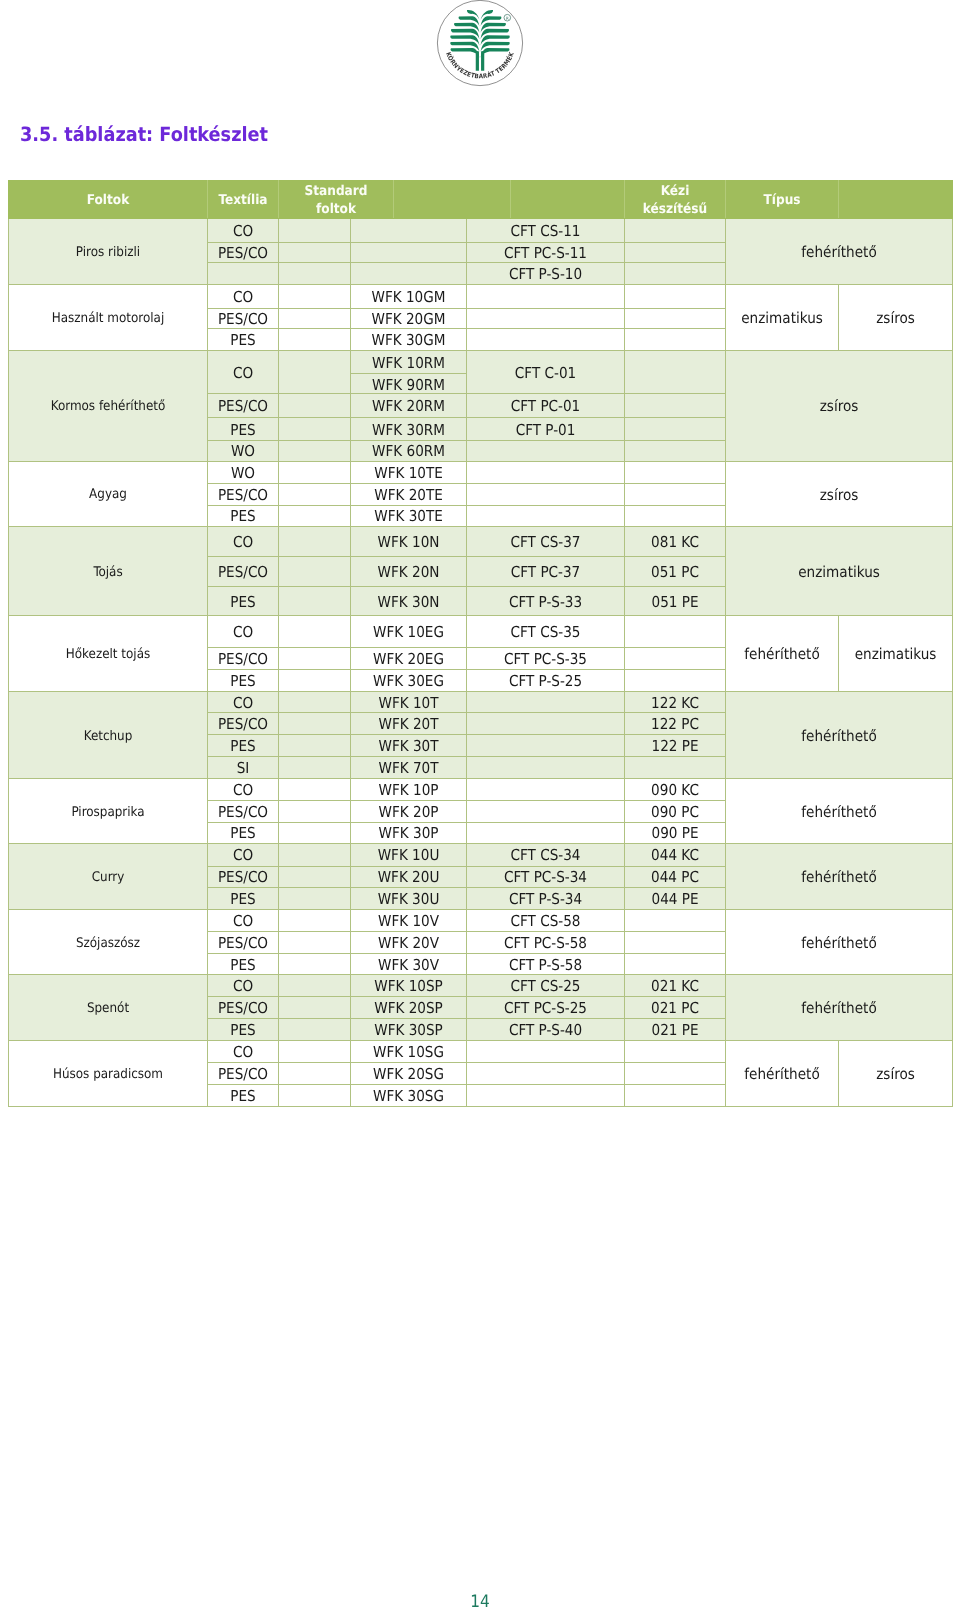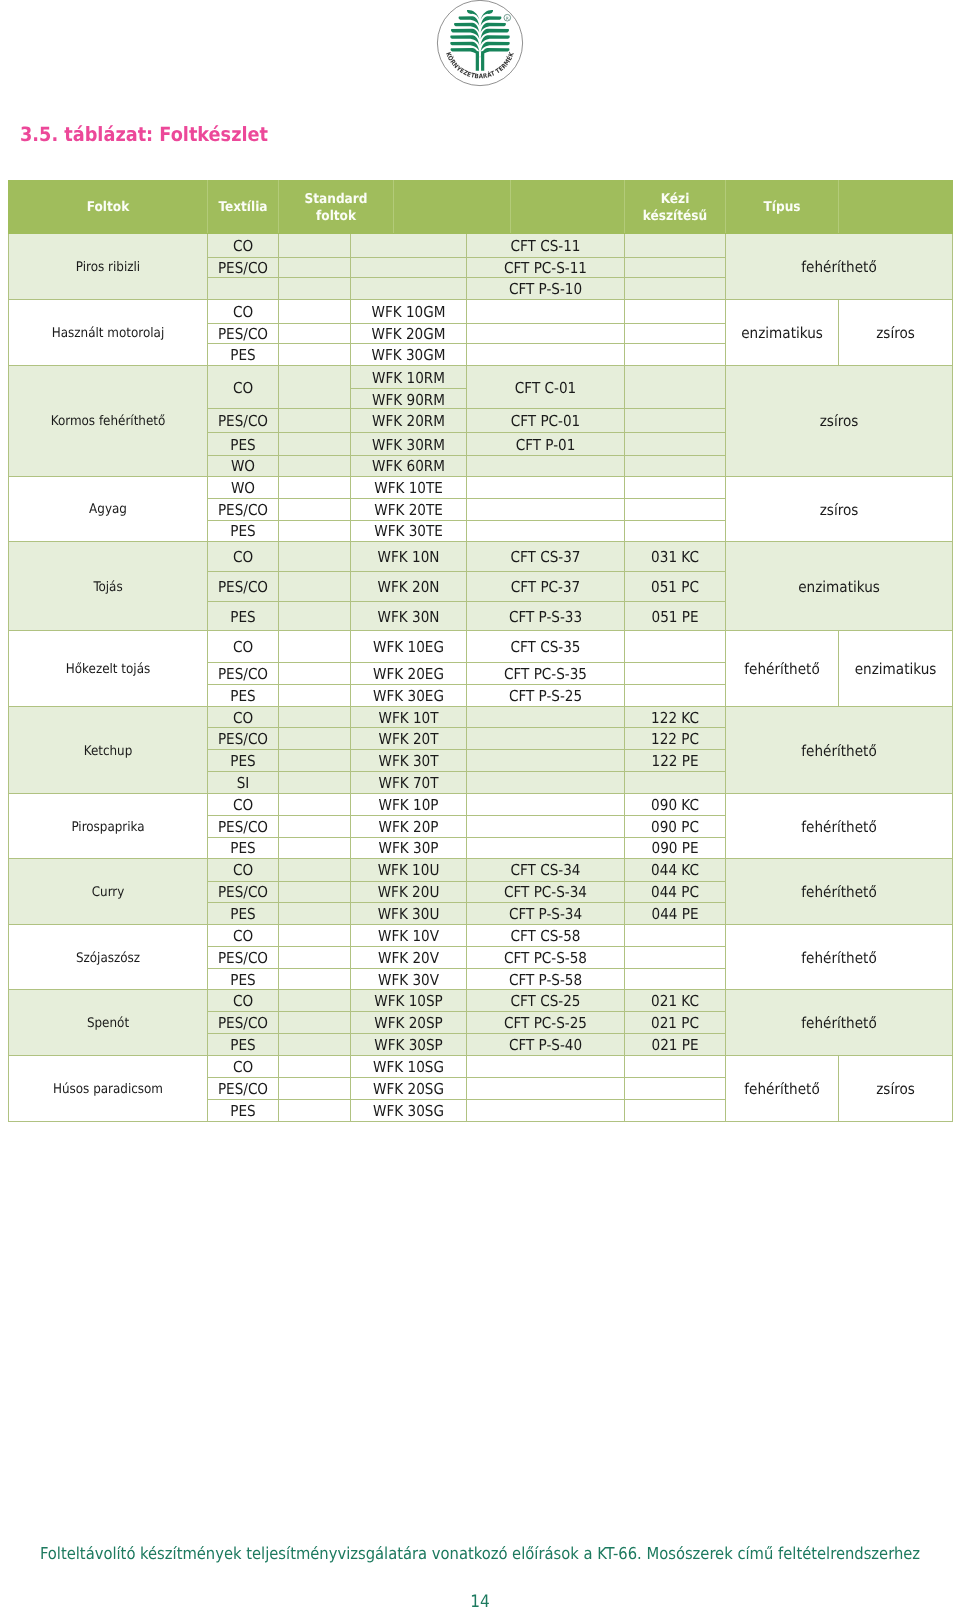--- a/index.html
+++ b/index.html
@@ -25,21 +25,21 @@
     width: 96px;
     height: 96px;
   }
   
   .doc-title {
     position: absolute;
     left: 20px;
     top: 111.6px;
     font-size: 19.7px;
     font-weight: bold;
-    color: #ec4899;
+    color: #6d28d9;
     line-height: 1;
   }
   
   .stain-table {
     position: absolute;
     left: 8px;
     top: 180px;
     width: 944px;
     border-collapse: collapse;
     table-layout: fixed;
@@ -159,21 +159,21 @@
       <col class="col3" style="width:72px">
       <col class="col4" style="width:43px">
       <col class="col5" style="width:73px">
       <col class="col6" style="width:44px">
       <col class="col7" style="width:114px">
       <col class="col8" style="width:101px">
       <col class="col9" style="width:113px">
       <col class="col10" style="width:114px">
     </colgroup>
     <thead>
-      <tr class="hdr" style="height:53px">
+      <tr class="hdr" style="height:38px">
         <th class="th-stain">Foltok</th>
         <th class="th-tex">Textília</th>
         <th class="th-std" colspan="2">Standard
 foltok</th>
         <th class="th-blank" colspan="2"></th>
         <th class="th-blank"></th>
         <th class="th-kezi">Kézi
 készítésű</th>
         <th class="th-tipus">Típus</th>
         <th class="th-blank"></th>
@@ -282,21 +282,21 @@
         <td class="c-std" colspan="2">WFK 30TE</td>
         <td class="c-cft" colspan="2"></td>
         <td class="c-kezi"></td>
       </tr>
       <tr class="band" style="height:29.9px">
         <td class="c-stain" rowspan="3">Tojás</td>
         <td class="c-tex">CO</td>
         <td class="c-gap"></td>
         <td class="c-std" colspan="2">WFK 10N</td>
         <td class="c-cft" colspan="2">CFT CS-37</td>
-        <td class="c-kezi">031 KC</td>
+        <td class="c-kezi">081 KC</td>
         <td class="c-tipus" rowspan="3" colspan="2">enzimatikus</td>
       </tr>
       <tr class="band" style="height:30.2px">
         <td class="c-tex">PES/CO</td>
         <td class="c-gap"></td>
         <td class="c-std" colspan="2">WFK 20N</td>
         <td class="c-cft" colspan="2">CFT PC-37</td>
         <td class="c-kezi">051 PC</td>
       </tr>
       <tr class="band" style="height:29.2px">
@@ -471,15 +471,14 @@
       </tr>
       <tr class="plain" style="height:21.9px">
         <td class="c-tex">PES</td>
         <td class="c-gap"></td>
         <td class="c-std" colspan="2">WFK 30SG</td>
         <td class="c-cft" colspan="2"></td>
         <td class="c-kezi"></td>
       </tr>
     </tbody>
   </table>
-  <div class="footer-note">Folteltávolító készítmények teljesítményvizsgálatára vonatkozó előírások a KT-66. Mosószerek című feltételrendszerhez</div>
   <div class="page-number">14</div>
 </div>
 
 </body></html>

